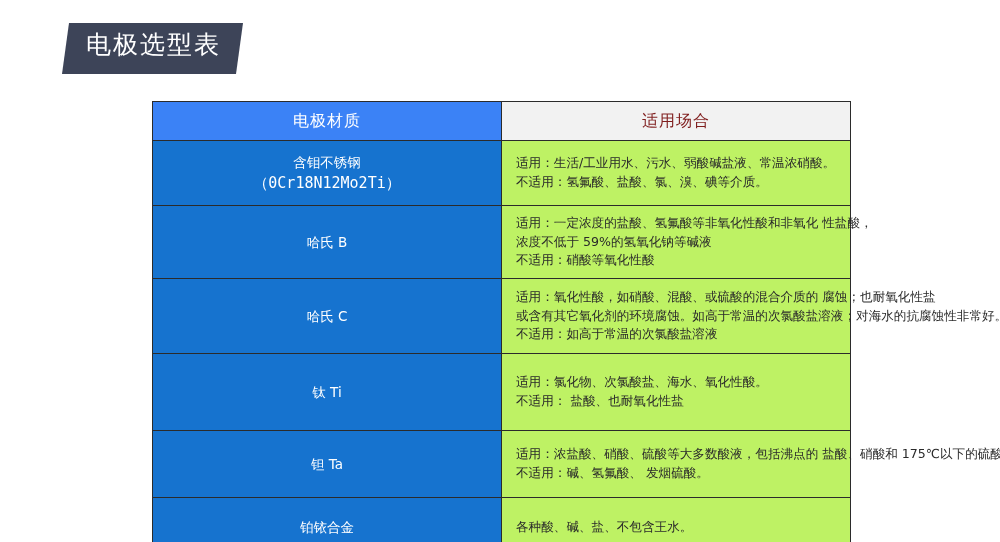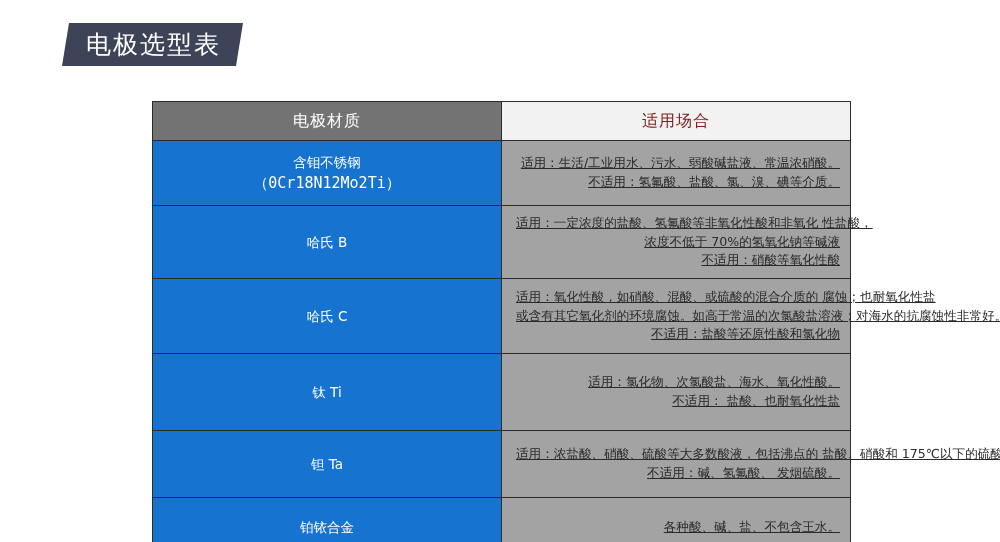--- a/index.html
+++ b/index.html
@@ -17,21 +17,21 @@
 
   
   #title-banner {
     position: absolute;
     left: 62px;
     top: 23px;
     height: 43px;
     display: flex;
     align-items: center;
     justify-content: center;
-    padding: 0 22px 0 24px;
+    padding: 0 22px 8px 24px;
     background: #3d4458;
     color: #ffffff;
     font-size: 25px;
     letter-spacing: 2px;
     line-height: 1;
     -webkit-clip-path: polygon(7px 0, 100% 0, calc(100% - 7px) 100%, 0 100%);
     clip-path: polygon(7px 0, 100% 0, calc(100% - 7px) 100%, 0 100%);
     white-space: nowrap;
   }
 
@@ -60,47 +60,46 @@
     font-size: 13.5px;
     line-height: 1.5;
     padding: 6px 2px !important;
     box-shadow: inset 0 0 0 1px #1673cf;
   }
   .mat-cell .mat-name { display: block; white-space: nowrap; }
   .mat-cell .mat-sub  { display: block; white-space: nowrap; font-family: "DejaVu Sans Mono", "Liberation Mono", monospace; font-size: 15px; }
 
   
   .hdr-mat {
-    background: #737373;
+    background: #3b82f6;
     color: #ffffff;
     font-size: 16px;
     text-align: center;
     letter-spacing: 1px;
     height: 38px;
     padding: 0 !important;
   }
   .hdr-use {
     background: #f2f2f2;
     color: #7f1d1d;
     font-size: 16px;
     text-align: center;
     letter-spacing: 1px;
     height: 38px;
     padding: 0 !important;
   }
 
   
   .use-cell {
-    background: #a3a3a3;
+    background: #bef264;
     color: #2a2a2a;
     font-size: 12.6px;
     line-height: 1.5;
     padding: 7px 10px 7px 14px !important;
-    text-align: right;
-    text-decoration: underline;
+    text-align: left;
   }
   .use-cell .ln { display: block; white-space: nowrap; }
   .use-cell.spaced .ln + .ln { }
 
   
   .r1 { height: 50px; }
   .r2 { height: 58px; }
   .r3 { height: 60px; }
   .r4 { height: 62px; }
   .r5 { height: 52px; }
@@ -128,32 +127,32 @@
           <span class="ln">适用：生活/工业用水、污水、弱酸碱盐液、常温浓硝酸。</span>
           <span class="ln">不适用：氢氟酸、盐酸、氯、溴、碘等介质。</span>
         </td>
       </tr>
       <tr>
         <td class="mat-cell r2">
           <span class="mat-name">哈氏 B</span>
         </td>
         <td class="use-cell r2">
           <span class="ln">适用：一定浓度的盐酸、氢氟酸等非氧化性酸和非氧化 性盐酸，</span>
-          <span class="ln">浓度不低于 70%的氢氧化钠等碱液</span>
+          <span class="ln">浓度不低于 59%的氢氧化钠等碱液</span>
           <span class="ln">不适用：硝酸等氧化性酸</span>
         </td>
       </tr>
       <tr>
         <td class="mat-cell r3">
           <span class="mat-name">哈氏 C</span>
         </td>
         <td class="use-cell r3">
           <span class="ln">适用：氧化性酸，如硝酸、混酸、或硫酸的混合介质的 腐蚀；也耐氧化性盐</span>
           <span class="ln">或含有其它氧化剂的环境腐蚀。如高于常温的次氯酸盐溶液；对海水的抗腐蚀性非常好。</span>
-          <span class="ln">不适用：盐酸等还原性酸和氯化物</span>
+          <span class="ln">不适用：如高于常温的次氯酸盐溶液</span>
         </td>
       </tr>
       <tr>
         <td class="mat-cell r4">
           <span class="mat-name">钛 Ti</span>
         </td>
         <td class="use-cell r4 spaced">
           <span class="ln">适用：氯化物、次氯酸盐、海水、氧化性酸。</span>
           <span class="ln">不适用： 盐酸、也耐氧化性盐</span>
         </td>

